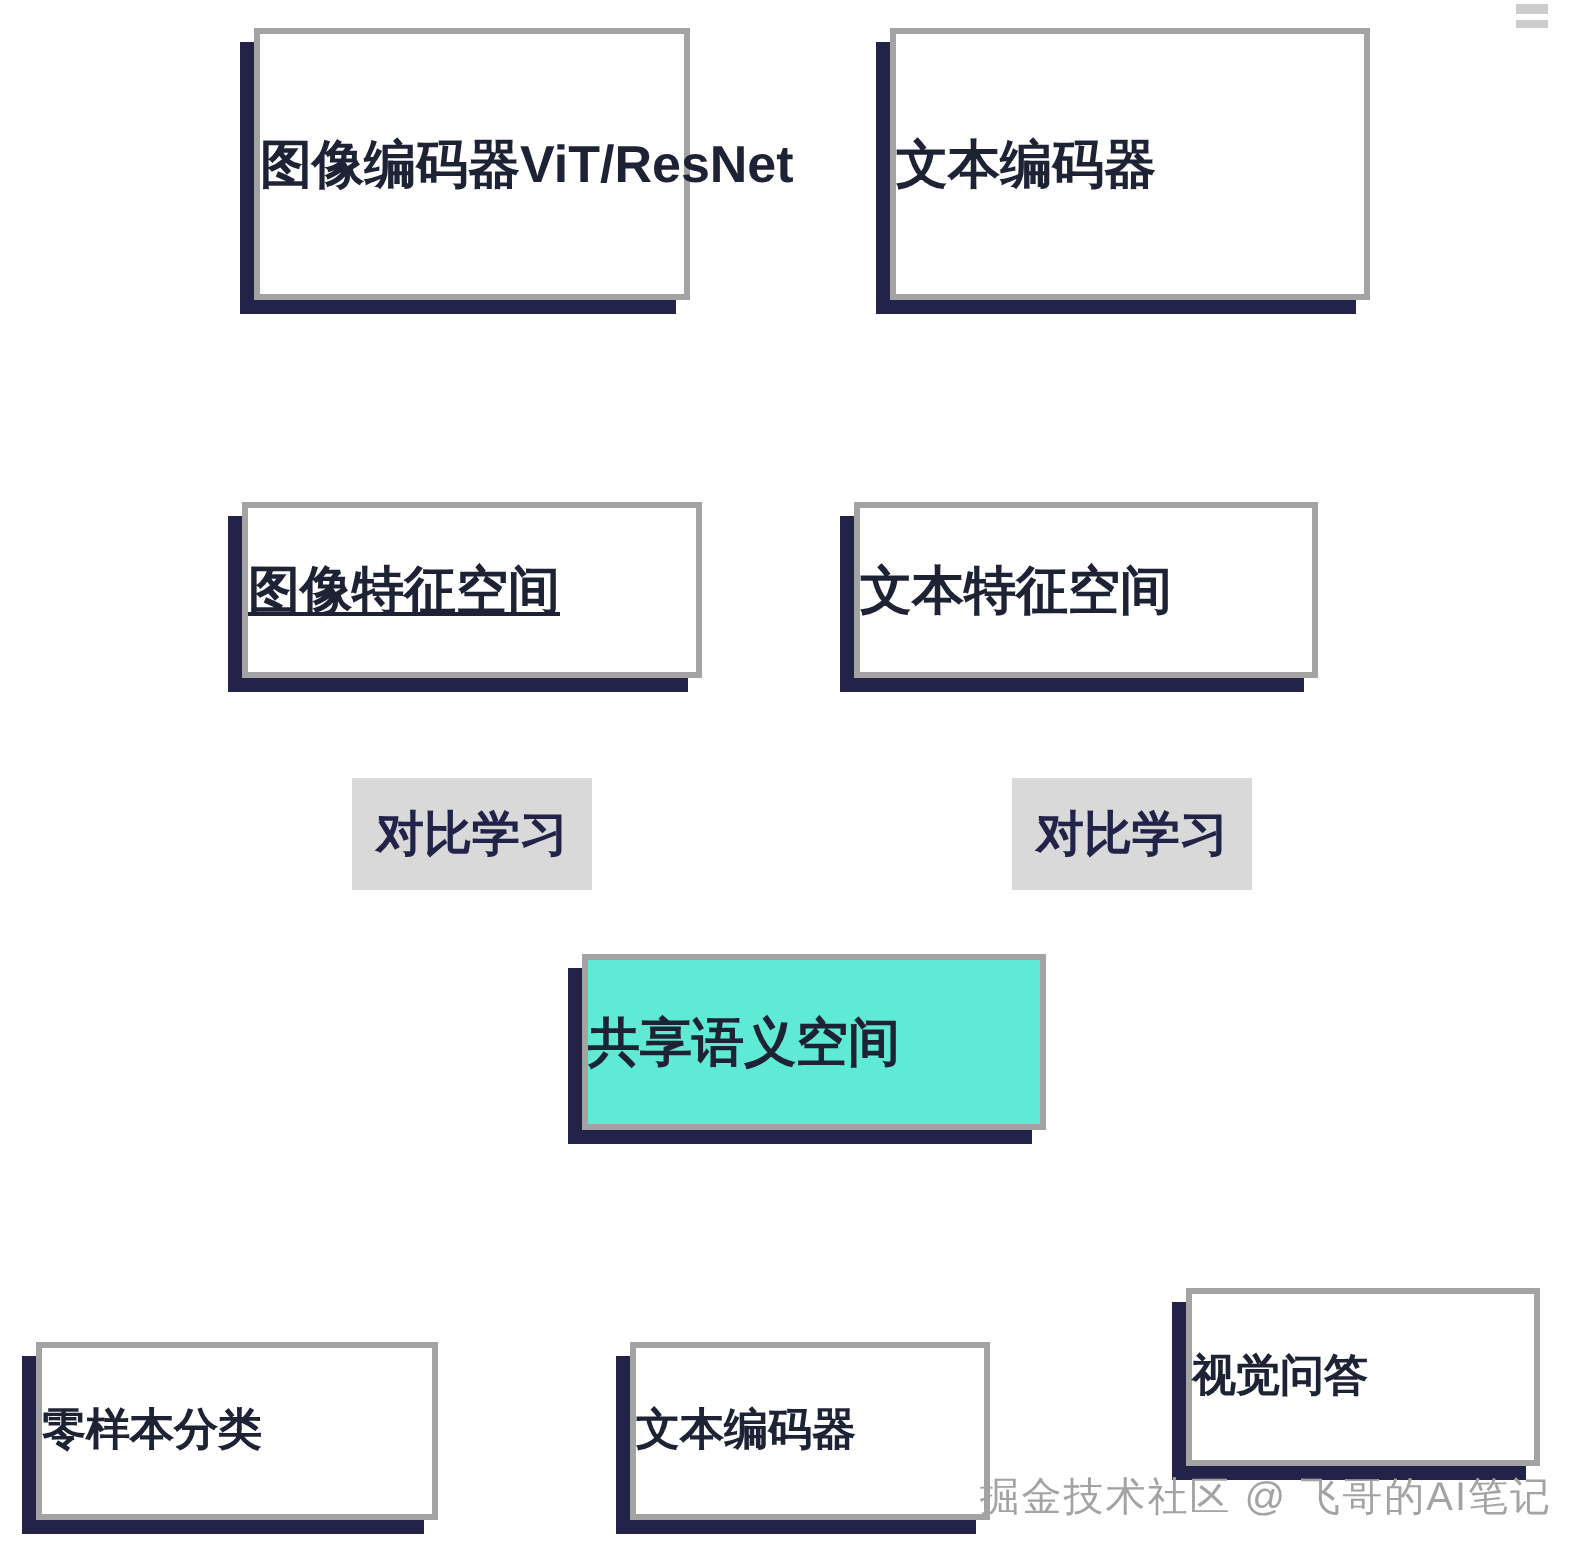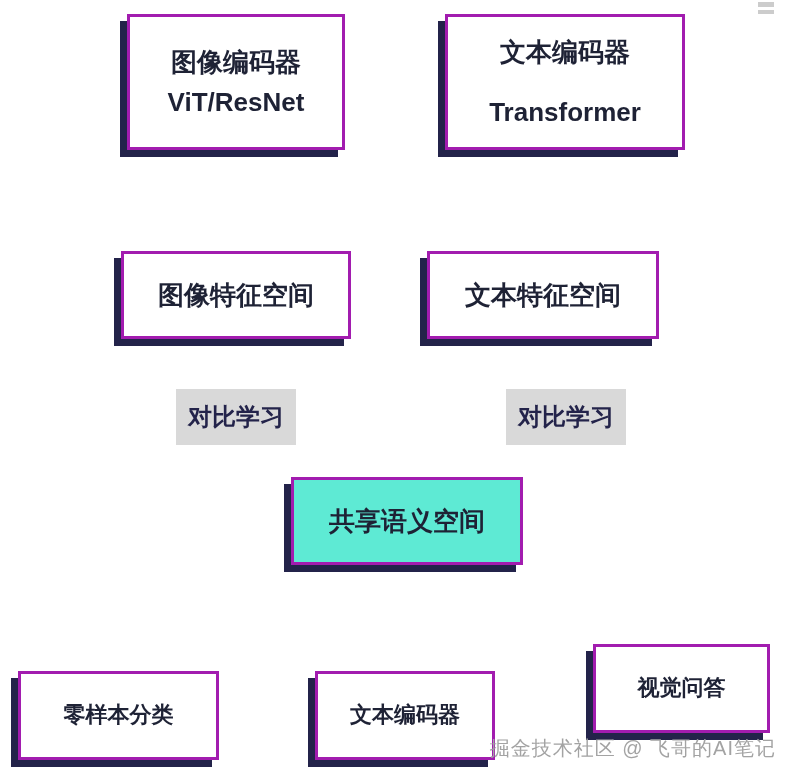--- a/index.html
+++ b/index.html
@@ -11,26 +11,25 @@
   .canvas {
     position: relative;
     width: 788px;
     height: 776px;
     background: #ffffff;
     overflow: hidden;
   }
   .box {
     position: absolute;
     background: #ffffff;
-    border: 3px solid #a21caf;
+    border: 3px solid #a3a3a3;
     box-shadow: -7px 7px 0 #23234a;
     display: flex;
-    flex-direction: column;
     align-items: center;
-    justify-content: center;
+    justify-content: space-between;
     color: #1e2235;
     font-weight: bold;
     text-align: center;
     box-sizing: border-box;
   }
   .box .line {
     font-size: 26px;
     line-height: 1.55;
     white-space: nowrap;
   }
@@ -70,42 +69,41 @@
     content: "";
     position: absolute;
     background: #a3a3a3;
   }
   .corner-mark::before { left: 2px; top: 2px; width: 16px; height: 5px; }
   .corner-mark::after  { left: 2px; top: 10px; width: 16px; height: 4px; }
 
   
   #encoder-image  { left: 127px; top: 14px;  width: 218px; height: 136px; }
   #encoder-text   { left: 445px; top: 14px;  width: 240px; height: 136px; gap: 20px; }
-  #feature-image  { left: 121px; top: 251px; width: 230px; height: 88px; }
+  #feature-image  { left: 121px; top: 251px; width: 230px; height: 88px; text-decoration: underline; }
   #feature-text   { left: 427px; top: 251px; width: 232px; height: 88px; }
   #contrastive-left  { left: 176px; top: 389px; }
   #contrastive-right { left: 506px; top: 389px; }
   #shared-space   { left: 291px; top: 477px; width: 232px; height: 88px; }
   #app-zeroshot   { left: 18px;  top: 671px; width: 201px; height: 89px; }
   #app-retrieval  { left: 315px; top: 671px; width: 180px; height: 89px; }
   #app-vqa        { left: 593px; top: 644px; width: 177px; height: 89px; }
 </style>
 </head>
 <body>
 
 <div class="canvas">
 
   <div class="box" id="encoder-image">
     <div class="line">图像编码器</div>
     <div class="line">ViT/ResNet</div>
   </div>
 
   <div class="box" id="encoder-text">
     <div class="line">文本编码器</div>
-    <div class="line">Transformer</div>
   </div>
 
   <div class="box" id="feature-image">
     <div class="line">图像特征空间</div>
   </div>
 
   <div class="box" id="feature-text">
     <div class="line">文本特征空间</div>
   </div>
 

